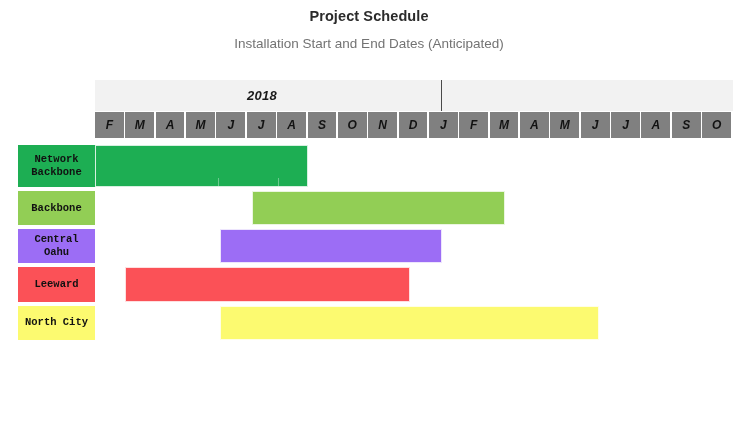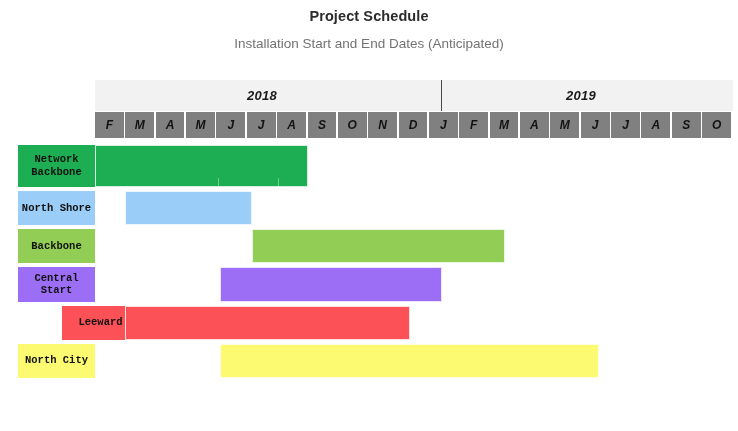--- a/index.html
+++ b/index.html
@@ -151,21 +151,20 @@
 
 <div id="chart-root">
 
   <div class="title-block">
     <div class="chart-title">Project Schedule</div>
     <div class="chart-subtitle">Installation Start and End Dates (Anticipated)</div>
   </div>
 
   <div class="year-row" id="year-row">
       <div class="year-cell" style="width: 334.19px;">2018</div>
-      <div class="year-cell" style="width: 303.81px;">2019</div>
     </div>
   <div class="year-divider"></div>
 
   <div class="month-row" id="month-row">
       <div class="month-cell" style="width: 28.781px;">F</div>
       <div class="month-cell" style="width: 28.781px;">M</div>
       <div class="month-cell" style="width: 28.781px;">A</div>
       <div class="month-cell" style="width: 28.781px;">M</div>
       <div class="month-cell" style="width: 28.781px;">J</div>
       <div class="month-cell" style="width: 28.781px;">J</div>
@@ -188,33 +187,29 @@
 
   <div class="rows-area" id="rows-area">
       <div class="task-row tall">
         <div class="task-label" style="background: rgb(29, 174, 83);">Network Backbone</div>
         <div class="task-bar" title="Network Backbone: Feb 2018 – Aug 2018" style="left: 95px; width: 212.667px; background: rgb(29, 174, 83);">
           <div class="bar-tick" style="left: 121.524px;"></div>
           <div class="bar-tick" style="left: 182.286px;"></div>
         </div>
       </div>
       <div class="task-row">
-        <div class="task-label" style="background: rgb(154, 205, 247);">North Shore</div>
-        <div class="task-bar" title="North Shore: Mar 2018 – Jun 2018" style="left: 125.381px; width: 126.992px; background: rgb(154, 205, 247);"></div>
-      </div>
-      <div class="task-row">
         <div class="task-label" style="background: rgb(146, 206, 85);">Backbone</div>
         <div class="task-bar" title="Windward: Jul 2018 – Mar 2019" style="left: 252.373px; width: 252.77px; background: rgb(146, 206, 85);"></div>
       </div>
       <div class="task-row">
-        <div class="task-label" style="background: rgb(156, 109, 245);">Central Start</div>
+        <div class="task-label" style="background: rgb(156, 109, 245);">Central Oahu</div>
         <div class="task-bar" title="Central Oahu: Jun 2018 – Jan 2019" style="left: 220.17px; width: 221.781px; background: rgb(156, 109, 245);"></div>
       </div>
       <div class="task-row">
-        <div class="task-label" style="background: rgb(251, 81, 87); margin-left: 44px;">Leeward</div>
+        <div class="task-label" style="background: rgb(251, 81, 87);">Leeward</div>
         <div class="task-bar" title="Leeward: Mar 2018 – Dec 2018" style="left: 125.381px; width: 284.67px; background: rgb(251, 81, 87);"></div>
       </div>
       <div class="task-row">
         <div class="task-label" style="background: rgb(252, 250, 112);">North City</div>
         <div class="task-bar" title="Pearl City: Jun 2018 – Jun 2019" style="left: 220.17px; width: 379.154px; background: rgb(252, 250, 112);"></div>
       </div>
     </div>
 
 </div>
 

